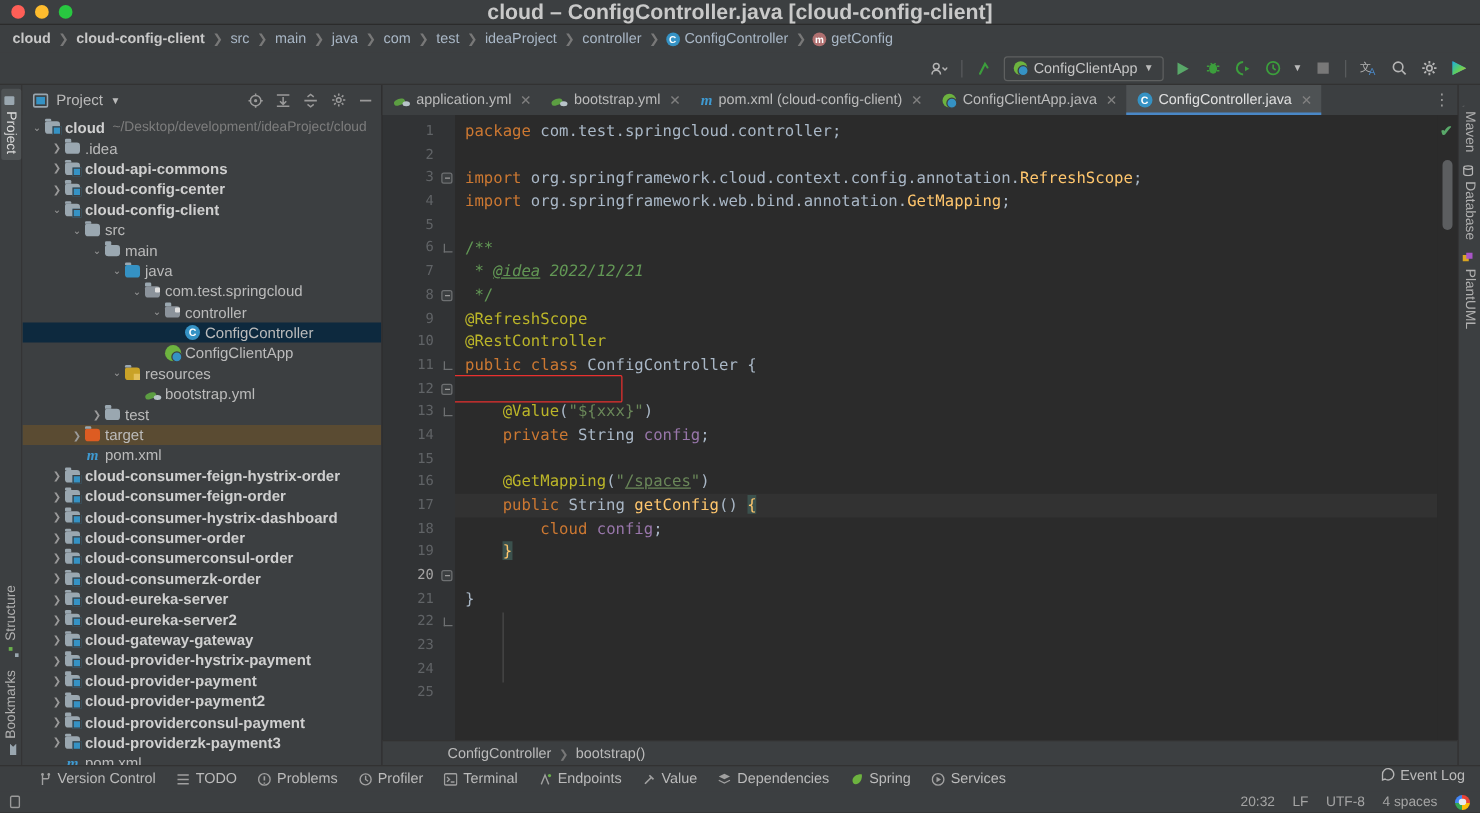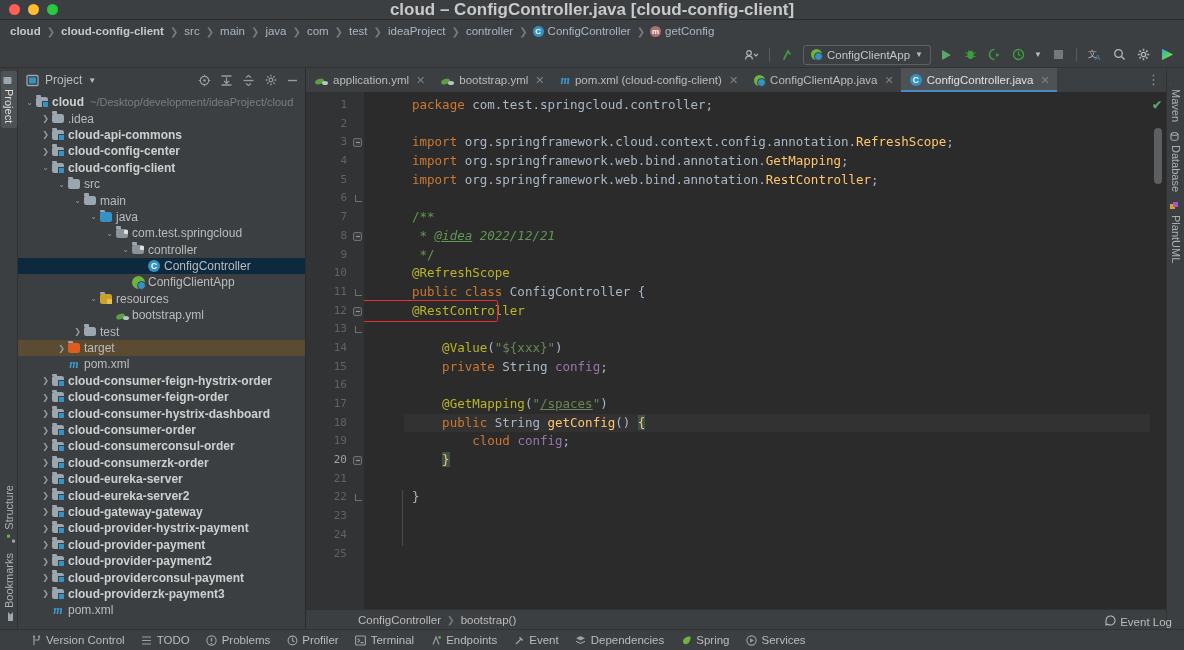--- a/index.html
+++ b/index.html
@@ -139,21 +139,21 @@
   .fmark { height:18.7px; position:relative; }
   .fminus { position:absolute; left:1px; top:5px; width:9px;height:9px; border:1px solid #6e7072; border-radius:2px; background:#3c3f41; }
   .fminus:after{content:"";position:absolute;left:1.5px;top:3px;width:4px;height:1px;background:#9a9a9a;}
   .fend { position:absolute; left:3px; top:6px; width:7px;height:7px; border-left:1px solid #6e7072; border-bottom:1px solid #6e7072; }
 
   .code {
     flex:1; position:relative; padding-top:4px; overflow:hidden;
     font-family:"DejaVu Sans Mono", monospace; font-size:12.5px;
     background:#2b2b2b; color:#a9b7c6;
   }
-  .cline { height:18.7px; line-height:18.7px; padding-left:8px; white-space:pre;margin-left:40px; }
+  .cline { height:18.7px; line-height:18.7px; padding-left:8px; white-space:pre; }
   .cline.cur { background:#323232; }
   .kw{color:#cc7832;} .str{color:#6a8759;} .ann{color:#bbb529;} .cls{color:#ffc66d;}
   .cmt{color:#629755;} .cmt-t{color:#629755;font-style:italic;text-decoration:underline;}
   .fld{color:#9876aa;} .brace-hl{background:#3b514d;color:#ffc66d;}
   .ul-link{color:#6a8759;text-decoration:underline;}
   .cmt-i{color:#629755;font-style:italic;}
   .red-box { position:absolute; border:1.6px solid #e8302f; border-radius:1.5px; pointer-events:none; }
   .indent-guide { position:absolute; width:1px; background:#4b4b4b; }
 
   .rightrail { width:16px; flex:0 0 16px; background:#2b2b2b; position:relative; }
@@ -726,28 +726,27 @@
             <div class="fmark"></div>
             <div class="fmark"></div>
             <div class="fmark"></div>
           </div>
         <div class="code" id="code">
           <div class="indent-guide" style="left:38px; top:398px; height:56px;"></div>
           <div class="cline"><span class="kw">package</span> com.test.springcloud.controller;</div>
             <div class="cline">&nbsp;</div>
             <div class="cline"><span class="kw">import</span> org.springframework.cloud.context.config.annotation.<span class="cls">RefreshScope</span>;</div>
             <div class="cline"><span class="kw">import</span> org.springframework.web.bind.annotation.<span class="cls">GetMapping</span>;</div>
-            <div class="cline"><span class="kw">import</span> org.springframework.web.bind.annotation.<span class="cls">RestController</span>;</div>
             <div class="cline">&nbsp;</div>
             <div class="cline"><span class="cmt">/**</span></div>
             <div class="cline"><span class="cmt"> * </span><span class="cmt-t">@idea</span><span class="cmt-i"> 2022/12/21</span></div>
             <div class="cline"><span class="cmt"> */</span></div>
             <div class="cline"><span class="ann">@RefreshScope</span></div>
+            <div class="cline"><span class="ann">@RestController</span></div>
             <div class="cline"><span class="kw">public class</span> ConfigController {</div>
-            <div class="cline"><span class="ann">@RestController</span></div>
             <div class="cline">&nbsp;</div>
             <div class="cline">    <span class="ann">@Value</span>(<span class="str">"${xxx}"</span>)</div>
             <div class="cline">    <span class="kw">private</span> String <span class="fld">config</span>;</div>
             <div class="cline">&nbsp;</div>
             <div class="cline">    <span class="ann">@GetMapping</span>(<span class="str">"</span><span class="ul-link">/spaces</span><span class="str">"</span>)</div>
             <div class="cline cur">    <span class="kw">public</span> String <span class="cls">getConfig</span>() <span class="brace-hl">{</span></div>
             <div class="cline">        <span class="kw">cloud</span> <span class="fld">config</span>;</div>
             <div class="cline">    <span class="brace-hl">}</span></div>
             <div class="cline">&nbsp;</div>
             <div class="cline">}</div>
@@ -845,21 +844,21 @@
           </svg>
         </span>
         <span>Endpoints</span>
       </div>
       <div class="twitem">
         <span class="twic">
           <svg width="11" height="11" viewBox="0 0 11 11">
             <path d="M2 9L7 4M5.5 2.2l3.3 3.3" stroke="#a0a0a0" stroke-width="1.4" fill="none"></path>
           </svg>
         </span>
-        <span>Event</span>
+        <span>Value</span>
       </div>
       <div class="twitem">
         <span class="twic">
           <svg width="11" height="11" viewBox="0 0 11 11">
             <path d="M1 3.2L5.5 1l4.5 2.2-4.5 2.2z" fill="#a0a0a0"></path>
             <path d="M1 6.2l4.5 2.2L10 6.2" stroke="#a0a0a0" stroke-width="1.1" fill="none"></path>
           </svg>
         </span>
         <span>Dependencies</span>
       </div>
@@ -875,20 +874,34 @@
         <span class="twic">
           <svg width="11" height="11" viewBox="0 0 11 11">
             <circle cx="5.5" cy="5.5" r="4.6" fill="none" stroke="#a0a0a0" stroke-width="1.1"></circle>
             <path d="M4.2 3.3l3.6 2.2-3.6 2.2z" fill="#a0a0a0"></path>
           </svg>
         </span>
         <span>Services</span>
       </div>
     </div>
 
+  <div class="statusbar">
+    <span class="pic">
+      <svg width="11" height="11" viewBox="0 0 11 11">
+          <rect x="1.5" y="1" width="7" height="9" rx="1" fill="none" stroke="#9a9a9a" stroke-width="1.1"></rect>
+        </svg>
+    </span>
+    <span class="sb-right">
+      <span>20:32</span>
+      <span>LF</span>
+      <span>UTF-8</span>
+      <span>4 spaces</span>
+      <span class="chrome"></span>
+    </span>
+  </div>
 
   <div class="eventlog" style="position:absolute; right:12px; bottom:22px; color:#bbbbbb; font-size:11.5px;">
     <span>
       <svg width="11" height="11" viewBox="0 0 11 11">
           <path d="M1 5.5a4.5 4.5 0 1 1 2 3.7L1 10z" fill="none" stroke="#b5b5b5" stroke-width="1.1"></path>
         </svg>
     </span>
     <span>Event Log</span>
   </div>
 

